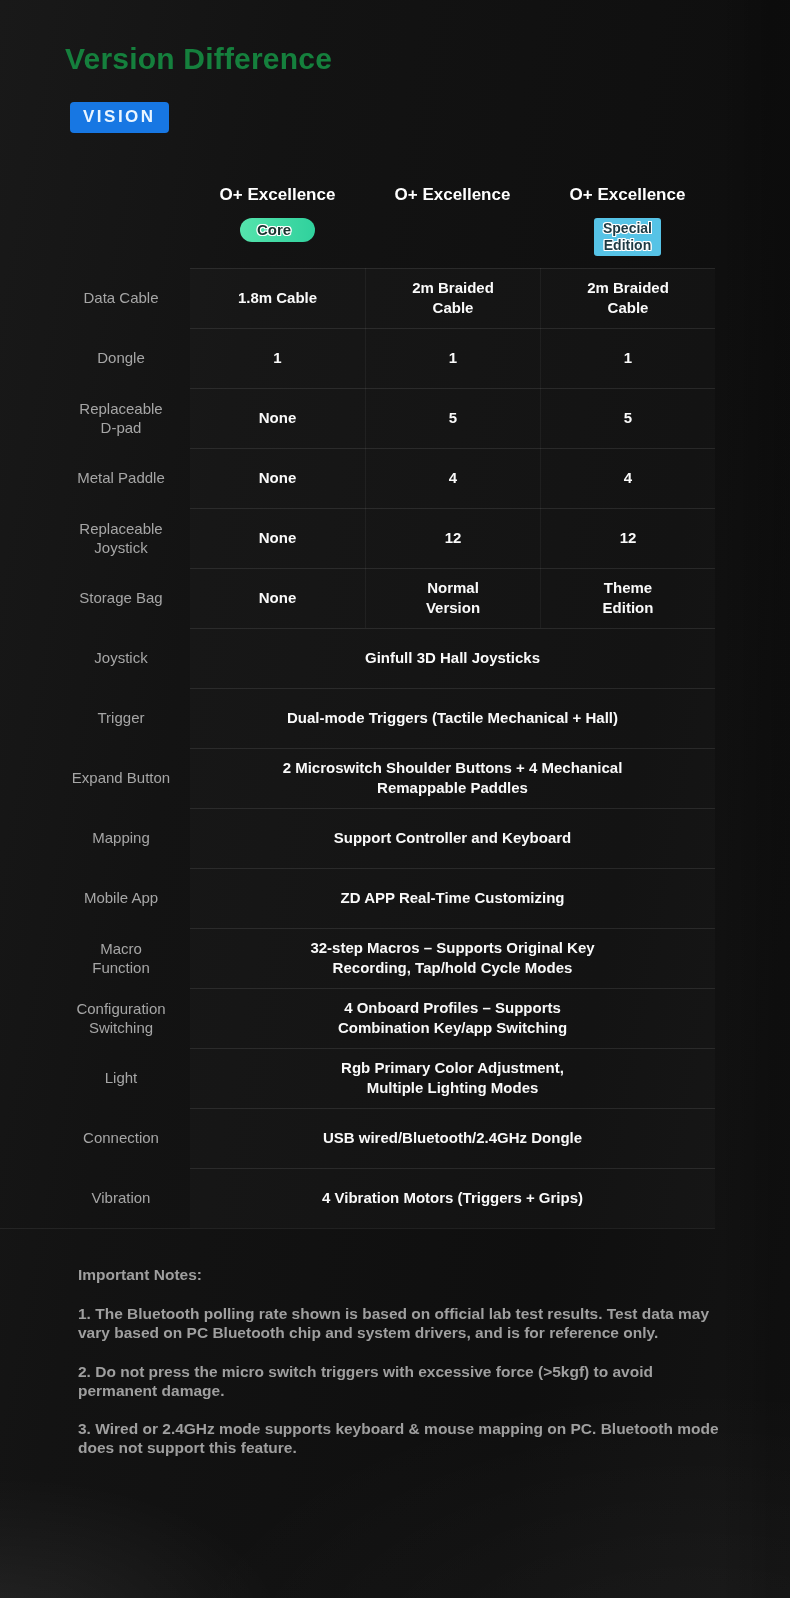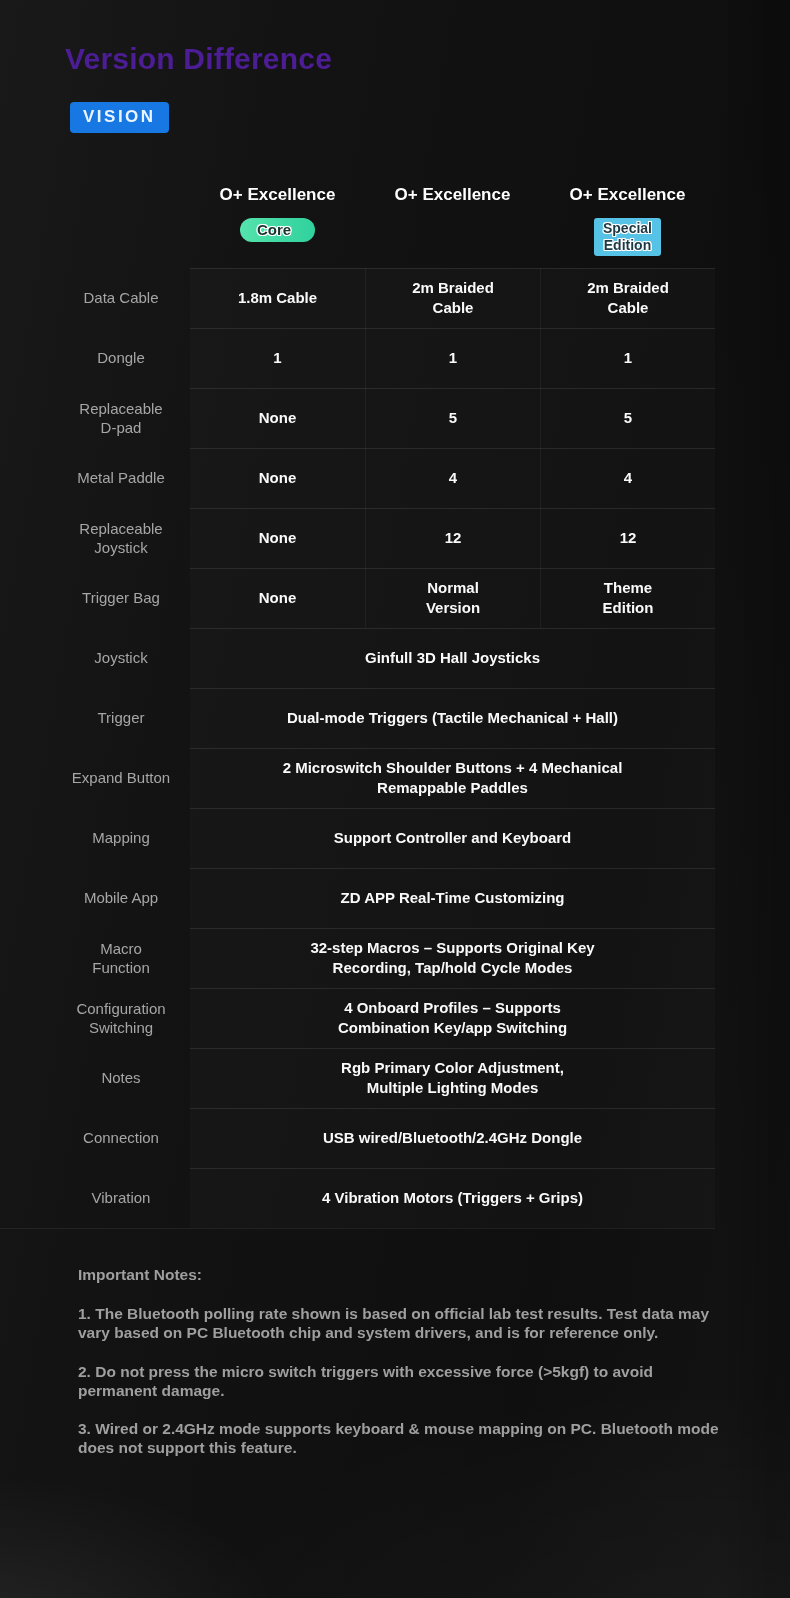--- a/index.html
+++ b/index.html
@@ -17,21 +17,21 @@
       linear-gradient(100deg, #191919 0%, #131313 28%, #0f0f0f 72%, #141414 100%);
   }
   .page { position: relative; width: 790px; height: 1598px; }
 
   
   .page-title {
     margin: 42px 0 0 65px;
     font-size: 30px;
     font-weight: 800;
     letter-spacing: 0.2px;
-    color: #4c1d95;
+    color: #15803d;
   }
   .vision-badge {
     display: inline-block;
     margin: 26px 0 0 70px;
     padding: 5px 13px 6px 13px;
     border-radius: 4px;
     font-size: 17px;
     font-weight: 600;
     letter-spacing: 2.5px;
     color: #eaf5ff;
@@ -183,21 +183,21 @@
         <div class="cell v2">4</div>
       </div>
       <div class="row">
         <div class="lab">Replaceable
 Joystick</div>
         <div class="cell v0">None</div>
         <div class="cell v1">12</div>
         <div class="cell v2">12</div>
       </div>
       <div class="row">
-        <div class="lab">Trigger Bag</div>
+        <div class="lab">Storage Bag</div>
         <div class="cell v0">None</div>
         <div class="cell v1">Normal
 Version</div>
         <div class="cell v2">Theme
 Edition</div>
       </div>
       <div class="row">
         <div class="lab">Joystick</div>
         <div class="cell merged">Ginfull 3D Hall Joysticks</div>
       </div>
@@ -224,21 +224,21 @@
         <div class="cell merged">32-step Macros – Supports Original Key
 Recording, Tap/hold Cycle Modes</div>
       </div>
       <div class="row">
         <div class="lab">Configuration
 Switching</div>
         <div class="cell merged">4 Onboard Profiles – Supports
 Combination Key/app Switching</div>
       </div>
       <div class="row">
-        <div class="lab">Notes</div>
+        <div class="lab">Light</div>
         <div class="cell merged">Rgb Primary Color Adjustment,
 Multiple Lighting Modes</div>
       </div>
       <div class="row">
         <div class="lab">Connection</div>
         <div class="cell merged">USB wired/Bluetooth/2.4GHz Dongle</div>
       </div>
       <div class="row">
         <div class="lab">Vibration</div>
         <div class="cell merged">4 Vibration Motors (Triggers + Grips)</div>

